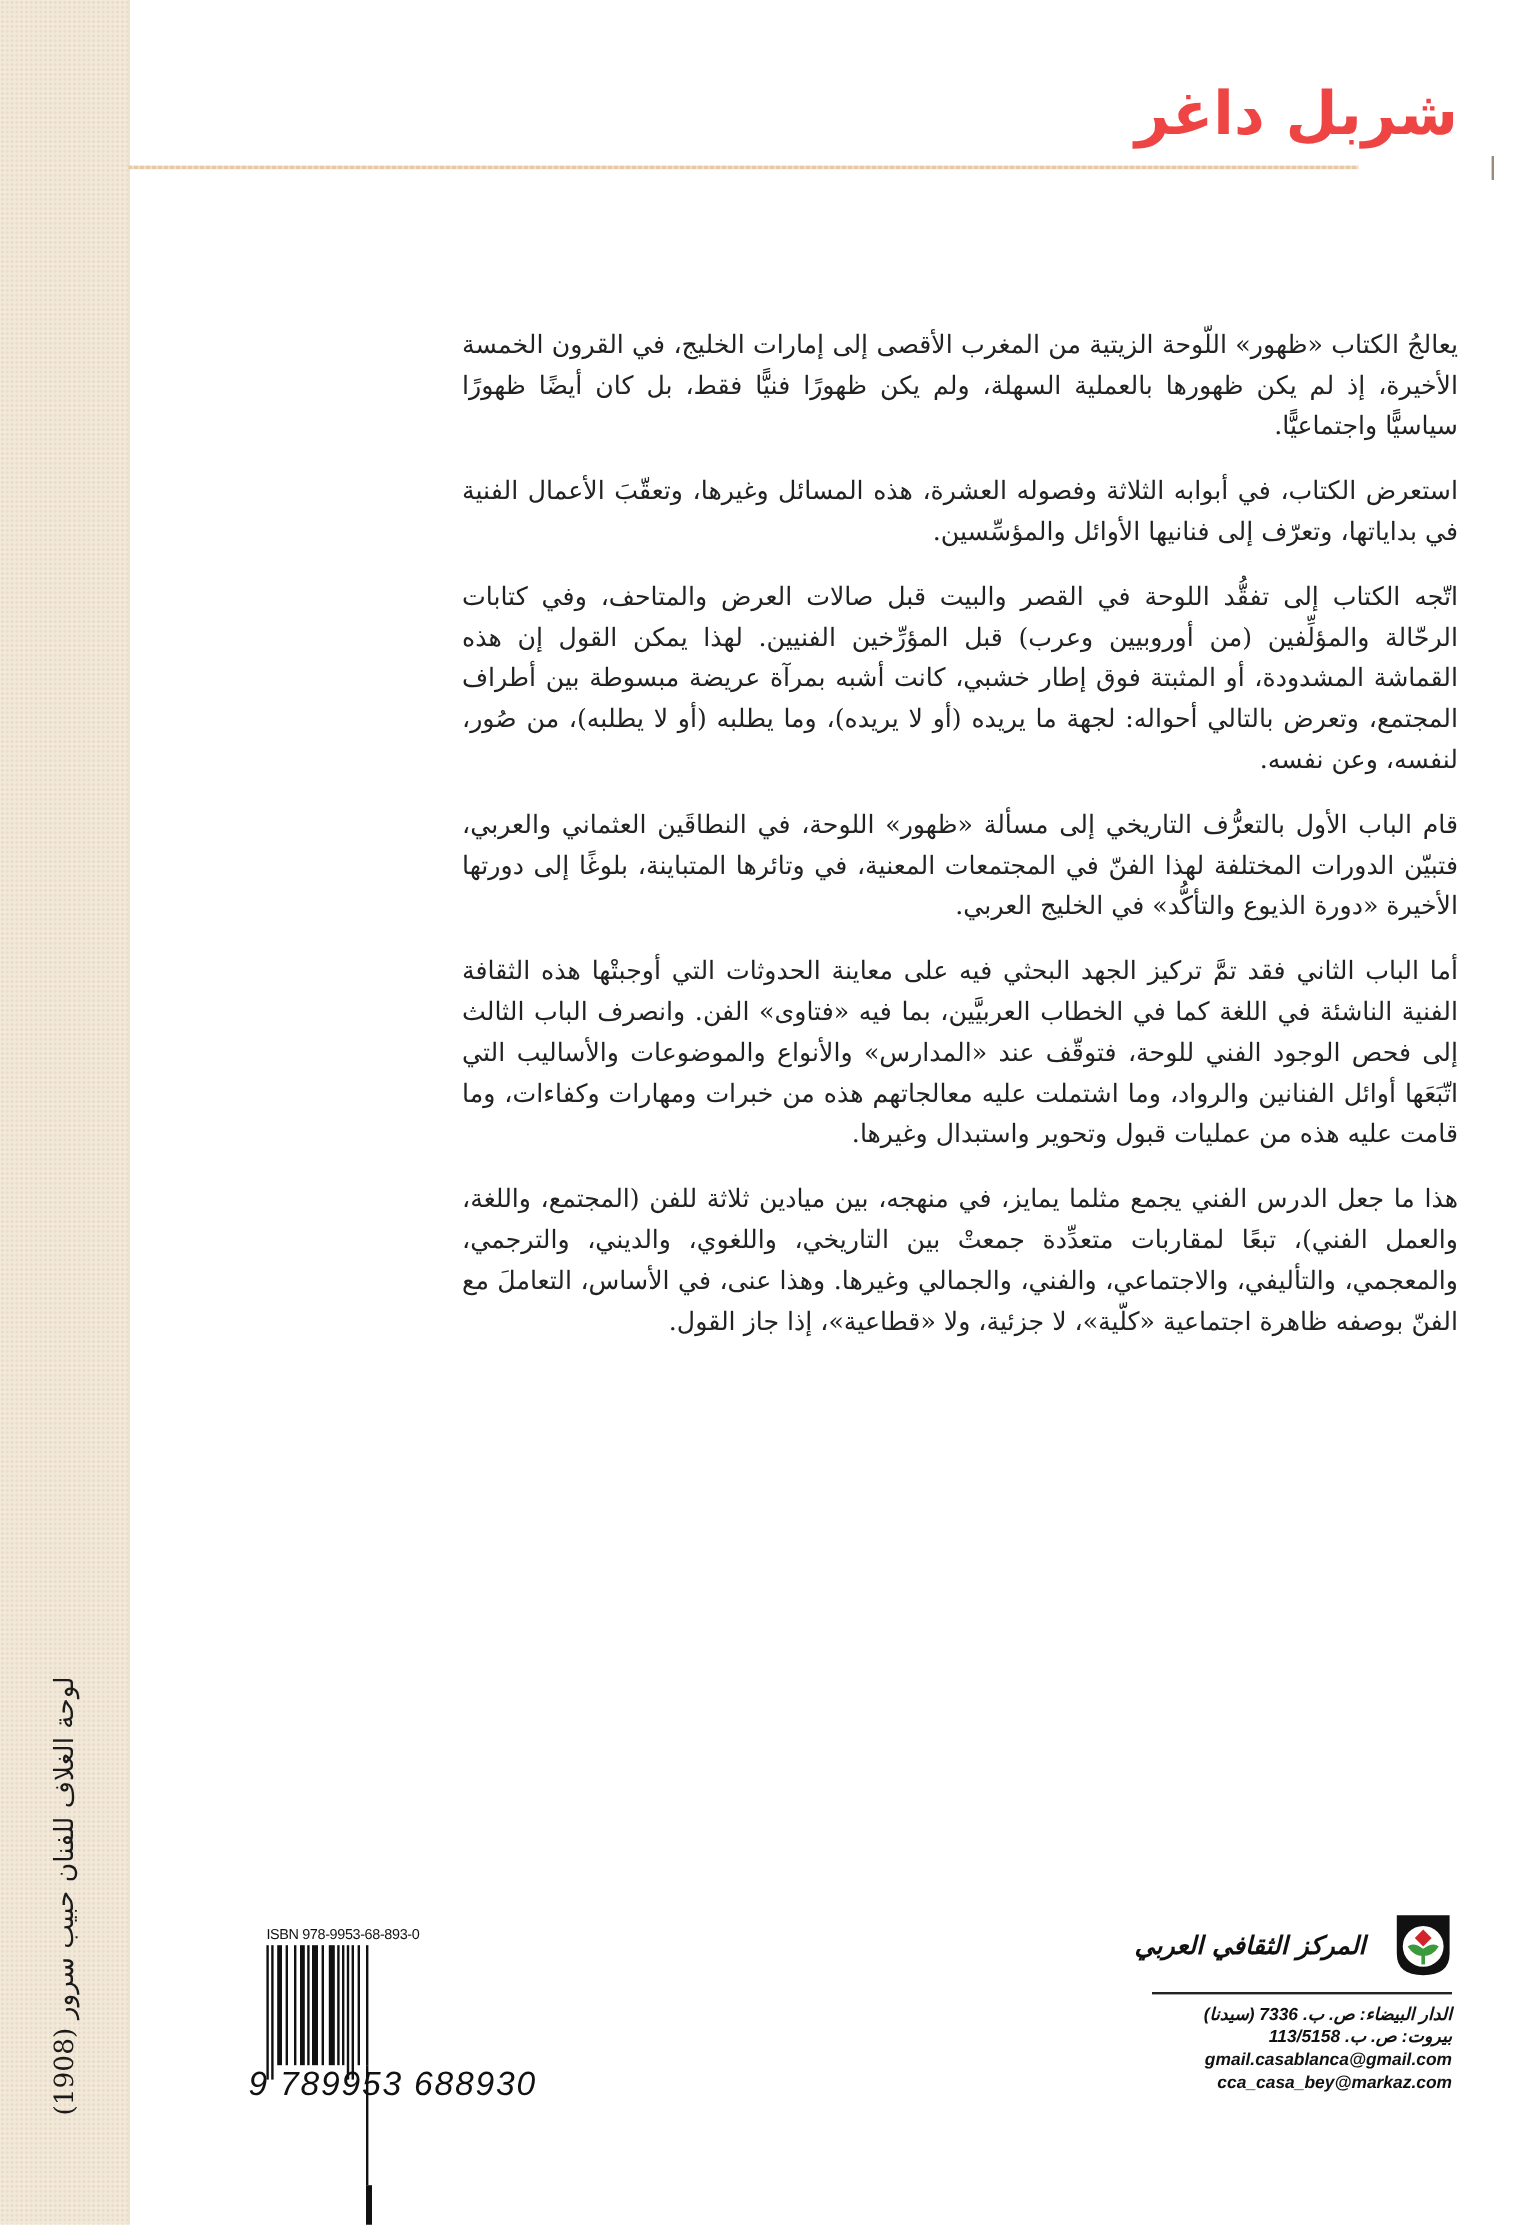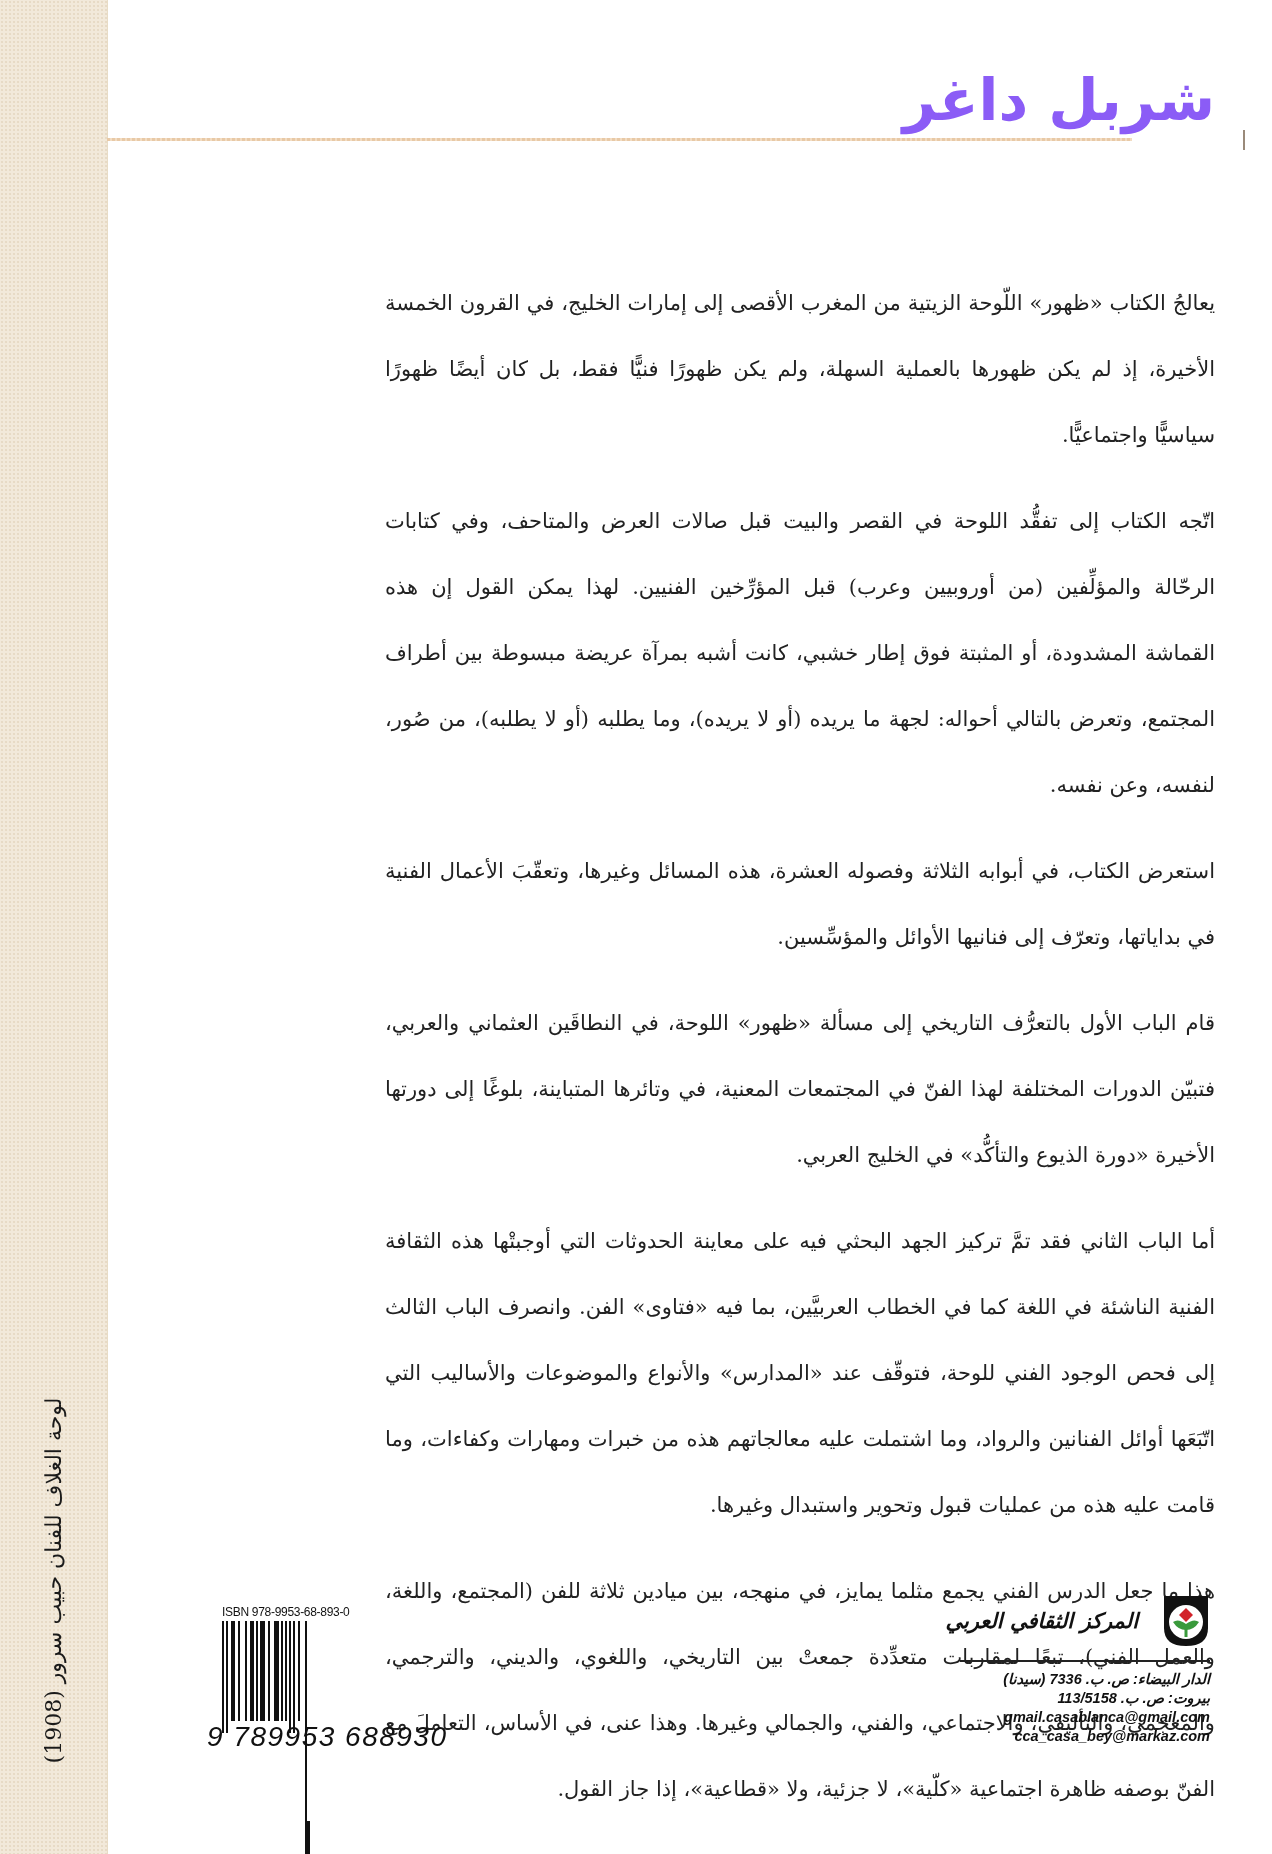--- a/index.html
+++ b/index.html
@@ -23,41 +23,41 @@
       display: block; white-space: nowrap;
       transform: rotate(-90deg);
       font-family: "DejaVu Serif", serif; font-size: 22px; color: #1a1a1a;
       direction: rtl;
     }
     .page {
       position: absolute; left: 107px; top: 0; width: 1165px; height: 1854px;
     }
     .author {
       position: absolute; right: 57px; top: 66px;
-      font-family: "DejaVu Sans", sans-serif; font-size: 58px; font-weight: bold;
-      color: #8b5cf6; direction: rtl; letter-spacing: 0.5px;
+      font-family: "DejaVu Sans", sans-serif; font-size: 50px; font-weight: bold;
+      color: #ef4444; direction: rtl; letter-spacing: 0.5px;
     }
     .rule-top {
       position: absolute; left: 0; top: 138px; width: 1025px; height: 3px;
       background: repeating-linear-gradient(90deg, #e8c9a6 0 3px, #f2dcc2 3px 5px);
     }
     .rule-mark {
       position: absolute; right: 27px; top: 130px; width: 2px; height: 20px;
       background: #9a8a7a;
     }
     .title {
       position: absolute; right: 57px; top: 172px;
       font-family: "DejaVu Sans", sans-serif; font-size: 38px; font-weight: bold;
       color: #1c1c1c; direction: rtl;
     }
     .title .accent { color: #d2232a; }
     .body {
       position: absolute; right: 57px; top: 270px; width: 830px;
       direction: rtl; text-align: justify;
-      font-family: "DejaVu Serif", serif; font-size: 21px; line-height: 66px;
+      font-family: "DejaVu Serif", serif; font-size: 21px; line-height: 34px;
       color: #222;
     }
     .body p { margin: 0 0 20px 0; text-align-last: right; }
     .isbn-block {
       position: absolute; left: 100px; top: 1605px; width: 185px;
     }
     .isbn-label {
       font-family: "Liberation Sans", sans-serif; font-size: 12px; color: #111;
       padding-left: 15px; white-space: nowrap; letter-spacing: -0.3px;
     }
@@ -101,22 +101,22 @@
 </div>
 
 <div class="page">
   <div class="author">شربل داغر</div>
   <div class="rule-top"></div>
   <div class="rule-mark"></div>
 
 
   <div class="body">
     <p>يعالجُ الكتاب «ظهور» اللّوحة الزيتية من المغرب الأقصى إلى إمارات الخليج، في القرون الخمسة الأخيرة، إذ لم يكن ظهورها بالعملية السهلة، ولم يكن ظهورًا فنيًّا فقط، بل كان أيضًا ظهورًا سياسيًّا واجتماعيًّا.</p>
+    <p>استعرض الكتاب، في أبوابه الثلاثة وفصوله العشرة، هذه المسائل وغيرها، وتعقّبَ الأعمال الفنية في بداياتها، وتعرّف إلى فنانيها الأوائل والمؤسِّسين.</p>
     <p>اتّجه الكتاب إلى تفقُّد اللوحة في القصر والبيت قبل صالات العرض والمتاحف، وفي كتابات الرحّالة والمؤلِّفين (من أوروبيين وعرب) قبل المؤرِّخين الفنيين. لهذا يمكن القول إن هذه القماشة المشدودة، أو المثبتة فوق إطار خشبي، كانت أشبه بمرآة عريضة مبسوطة بين أطراف المجتمع، وتعرض بالتالي أحواله: لجهة ما يريده (أو لا يريده)، وما يطلبه (أو لا يطلبه)، من صُور، لنفسه، وعن نفسه.</p>
-    <p>استعرض الكتاب، في أبوابه الثلاثة وفصوله العشرة، هذه المسائل وغيرها، وتعقّبَ الأعمال الفنية في بداياتها، وتعرّف إلى فنانيها الأوائل والمؤسِّسين.</p>
     <p>قام الباب الأول بالتعرُّف التاريخي إلى مسألة «ظهور» اللوحة، في النطاقَين العثماني والعربي، فتبيّن الدورات المختلفة لهذا الفنّ في المجتمعات المعنية، في وتائرها المتباينة، بلوغًا إلى دورتها الأخيرة «دورة الذيوع والتأكُّد» في الخليج العربي.</p>
     <p>أما الباب الثاني فقد تمَّ تركيز الجهد البحثي فيه على معاينة الحدوثات التي أوجبتْها هذه الثقافة الفنية الناشئة في اللغة كما في الخطاب العربيَّين، بما فيه «فتاوى» الفن. وانصرف الباب الثالث إلى فحص الوجود الفني للوحة، فتوقّف عند «المدارس» والأنواع والموضوعات والأساليب التي اتّبَعَها أوائل الفنانين والرواد، وما اشتملت عليه معالجاتهم هذه من خبرات ومهارات وكفاءات، وما قامت عليه هذه من عمليات قبول وتحوير واستبدال وغيرها.</p>
     <p>هذا ما جعل الدرس الفني يجمع مثلما يمايز، في منهجه، بين ميادين ثلاثة للفن (المجتمع، واللغة، والعمل الفني)، تبعًا لمقاربات متعدِّدة جمعتْ بين التاريخي، واللغوي، والديني، والترجمي، والمعجمي، والتأليفي، والاجتماعي، والفني، والجمالي وغيرها. وهذا عنى، في الأساس، التعاملَ مع الفنّ بوصفه ظاهرة اجتماعية «كلّية»، لا جزئية، ولا «قطاعية»، إذا جاز القول.</p>
   </div>
 
   <div class="isbn-block">
     <div class="isbn-label">ISBN 978-9953-68-893-0</div>
     <div class="barcode">
       <i class="g" style="width:2px"></i>
         <b></b>

